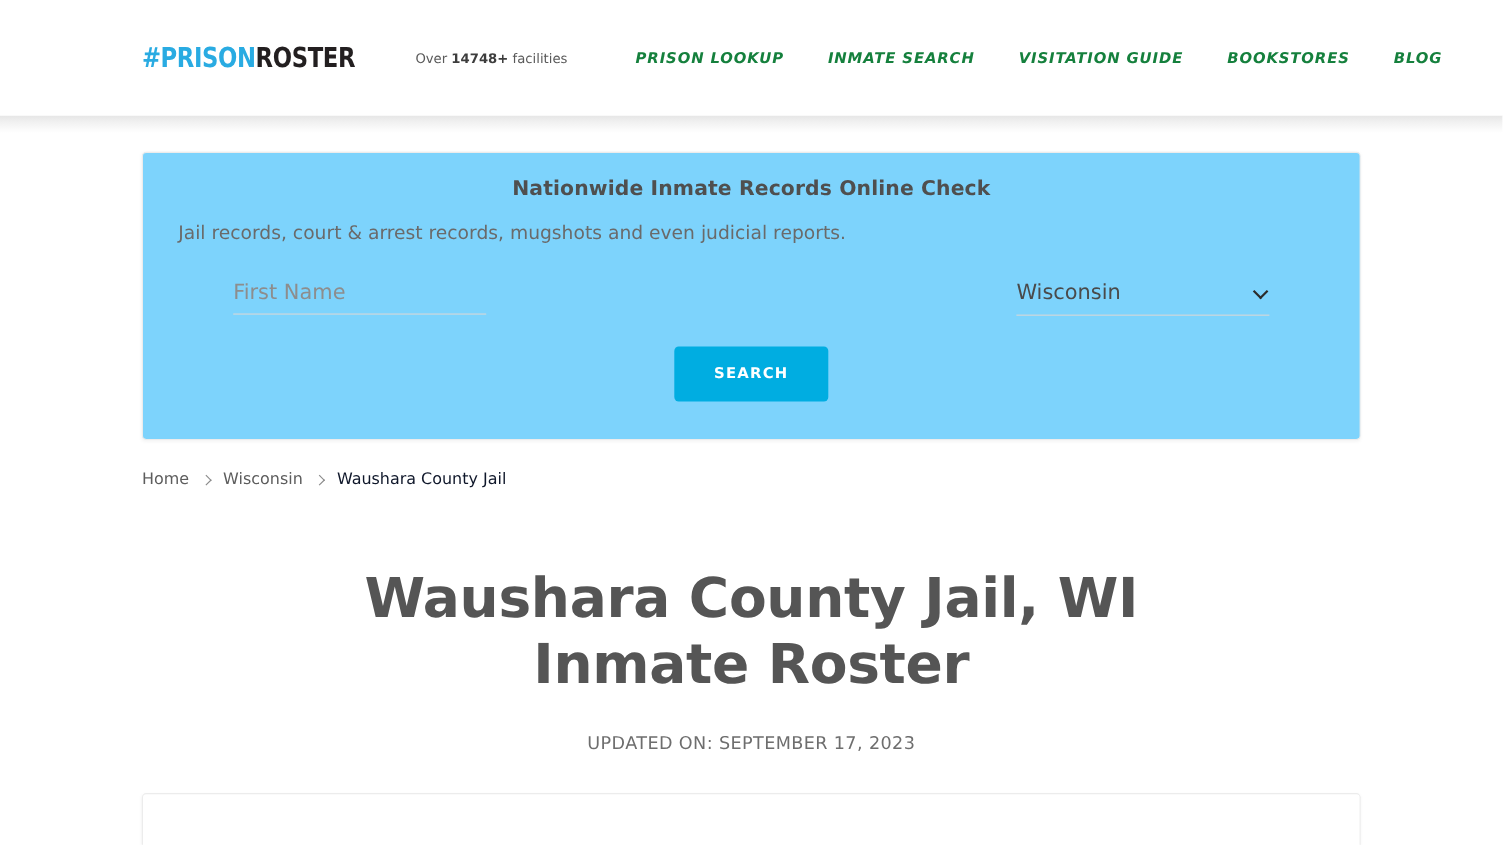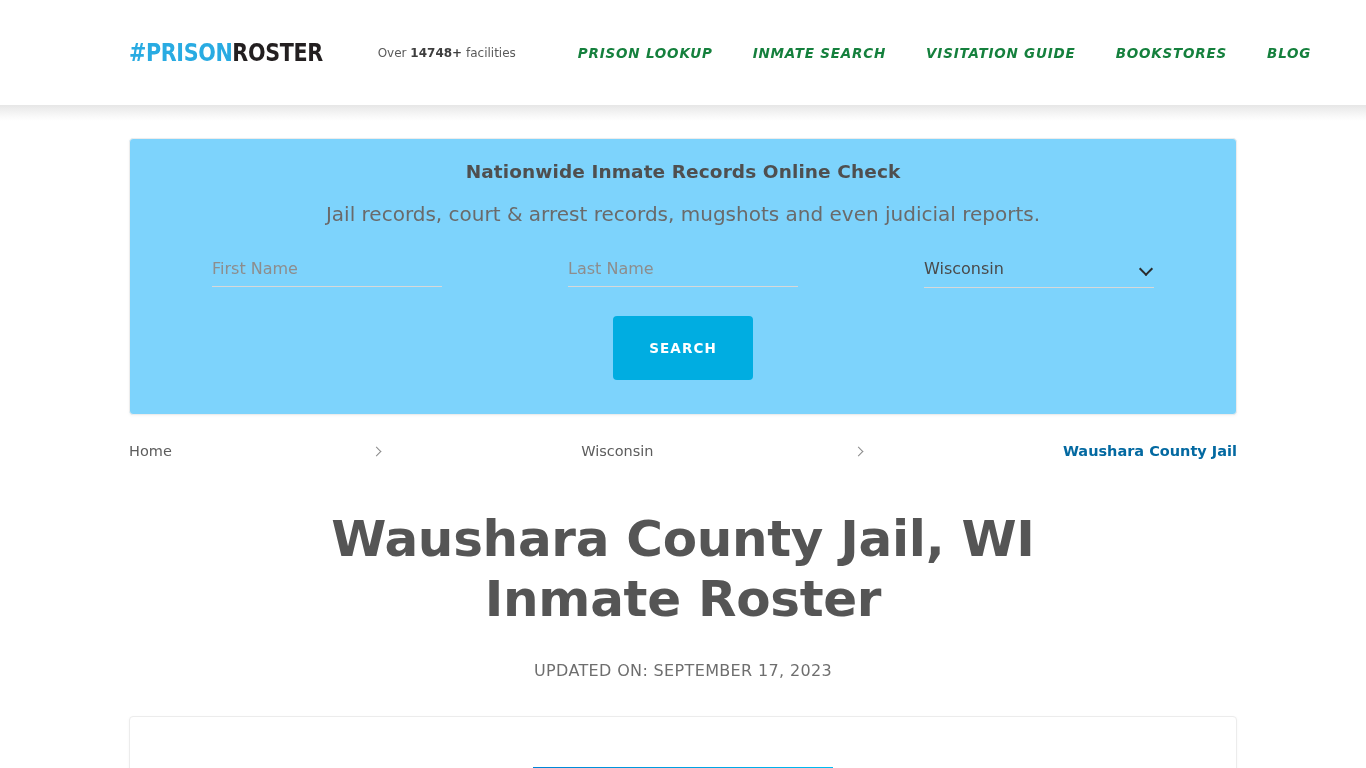--- a/index.html
+++ b/index.html
@@ -98,43 +98,43 @@
   .search-title {
     margin: 0;
     text-align: center;
     font-size: 18.5px;
     font-weight: 700;
     color: #4f4f4f;
     letter-spacing: 0.1px;
   }
   .search-sub {
     margin: 20px 0 0 0;
-    text-align: center;
-    font-size: 20px;
+    text-align: left;
+    font-size: 17px;
     font-weight: 400;
     color: #6a6a6a;
   }
   .search-fields {
     display: flex;
     justify-content: space-between;
     margin-top: 31px;
     padding: 0 50px;
   }
   .field {
     width: 230px;
     position: relative;
   }
   .field input,
   .field select {
     width: 100%;
     border: 0;
     border-bottom: 1px solid #d8d8d8;
     background: transparent;
     font-family: "DejaVu Sans", "Liberation Sans", sans-serif;
-    font-size: 16px;
+    font-size: 19px;
     color: #4a4a4a;
     padding: 2px 0 8px 0;
     outline: none;
     border-radius: 0;
   }
   .field input::placeholder { color: #8d8d8d; opacity: 1; }
   .field select {
     -webkit-appearance: none;
     appearance: none;
     padding-right: 22px;
@@ -162,55 +162,54 @@
     background: #00ade1;
     border: 0;
     border-radius: 4px;
     color: #ffffff;
     font-family: "DejaVu Sans", "Liberation Sans", sans-serif;
     font-size: 13.5px;
     font-weight: 700;
     letter-spacing: 1.1px;
     text-transform: uppercase;
     padding: 4px 34px;
-    height: 64px;
+    height: 50px;
     min-width: 140px;
     cursor: pointer;
   }
 
   
   .breadcrumb {
     display: flex;
     align-items: center;
     margin-top: 28px;
     font-size: 14.5px;
-    justify-content: space-between;
   }
   .breadcrumb a {
     color: #5d5d5d;
     text-decoration: none;
   }
   .breadcrumb .current {
-    color: #0369a1;
-    font-weight: 700;
+    color: #0f172a;
+    font-weight: 400;
   }
   .crumb-sep {
     display: inline-block;
     width: 7px;
     height: 7px;
     border-right: 1.6px solid #8a8a8a;
     border-top: 1.6px solid #8a8a8a;
     transform: rotate(45deg);
     margin: 0 12px;
   }
 
   
   .title-block {
     text-align: center;
-    margin-top: 50px;
+    margin-top: 70px;
   }
   .page-title {
     margin: 0 auto;
     max-width: 860px;
     font-size: 50px;
     line-height: 1.2;
     font-weight: 700;
     color: #555555;
     letter-spacing: -0.3px;
   }
@@ -266,23 +265,20 @@
   <div class="container">
 
     <section class="search-card">
       <h2 class="search-title">Nationwide Inmate Records Online Check</h2>
       <p class="search-sub">Jail records, court &amp; arrest records, mugshots and even judicial reports.</p>
 
       <div class="search-fields">
         <div class="field">
           <input type="text" placeholder="First Name" style="">
         </div>
-        <div class="field">
-          <input type="text" placeholder="Last Name" style="">
-        </div>
         <div class="field select-field">
           <select>
             <option selected="">Wisconsin</option>
           </select>
           <span></span>
         </div>
       </div>
 
       <div class="search-btn-row">
         <button class="search-btn">Search</button>

